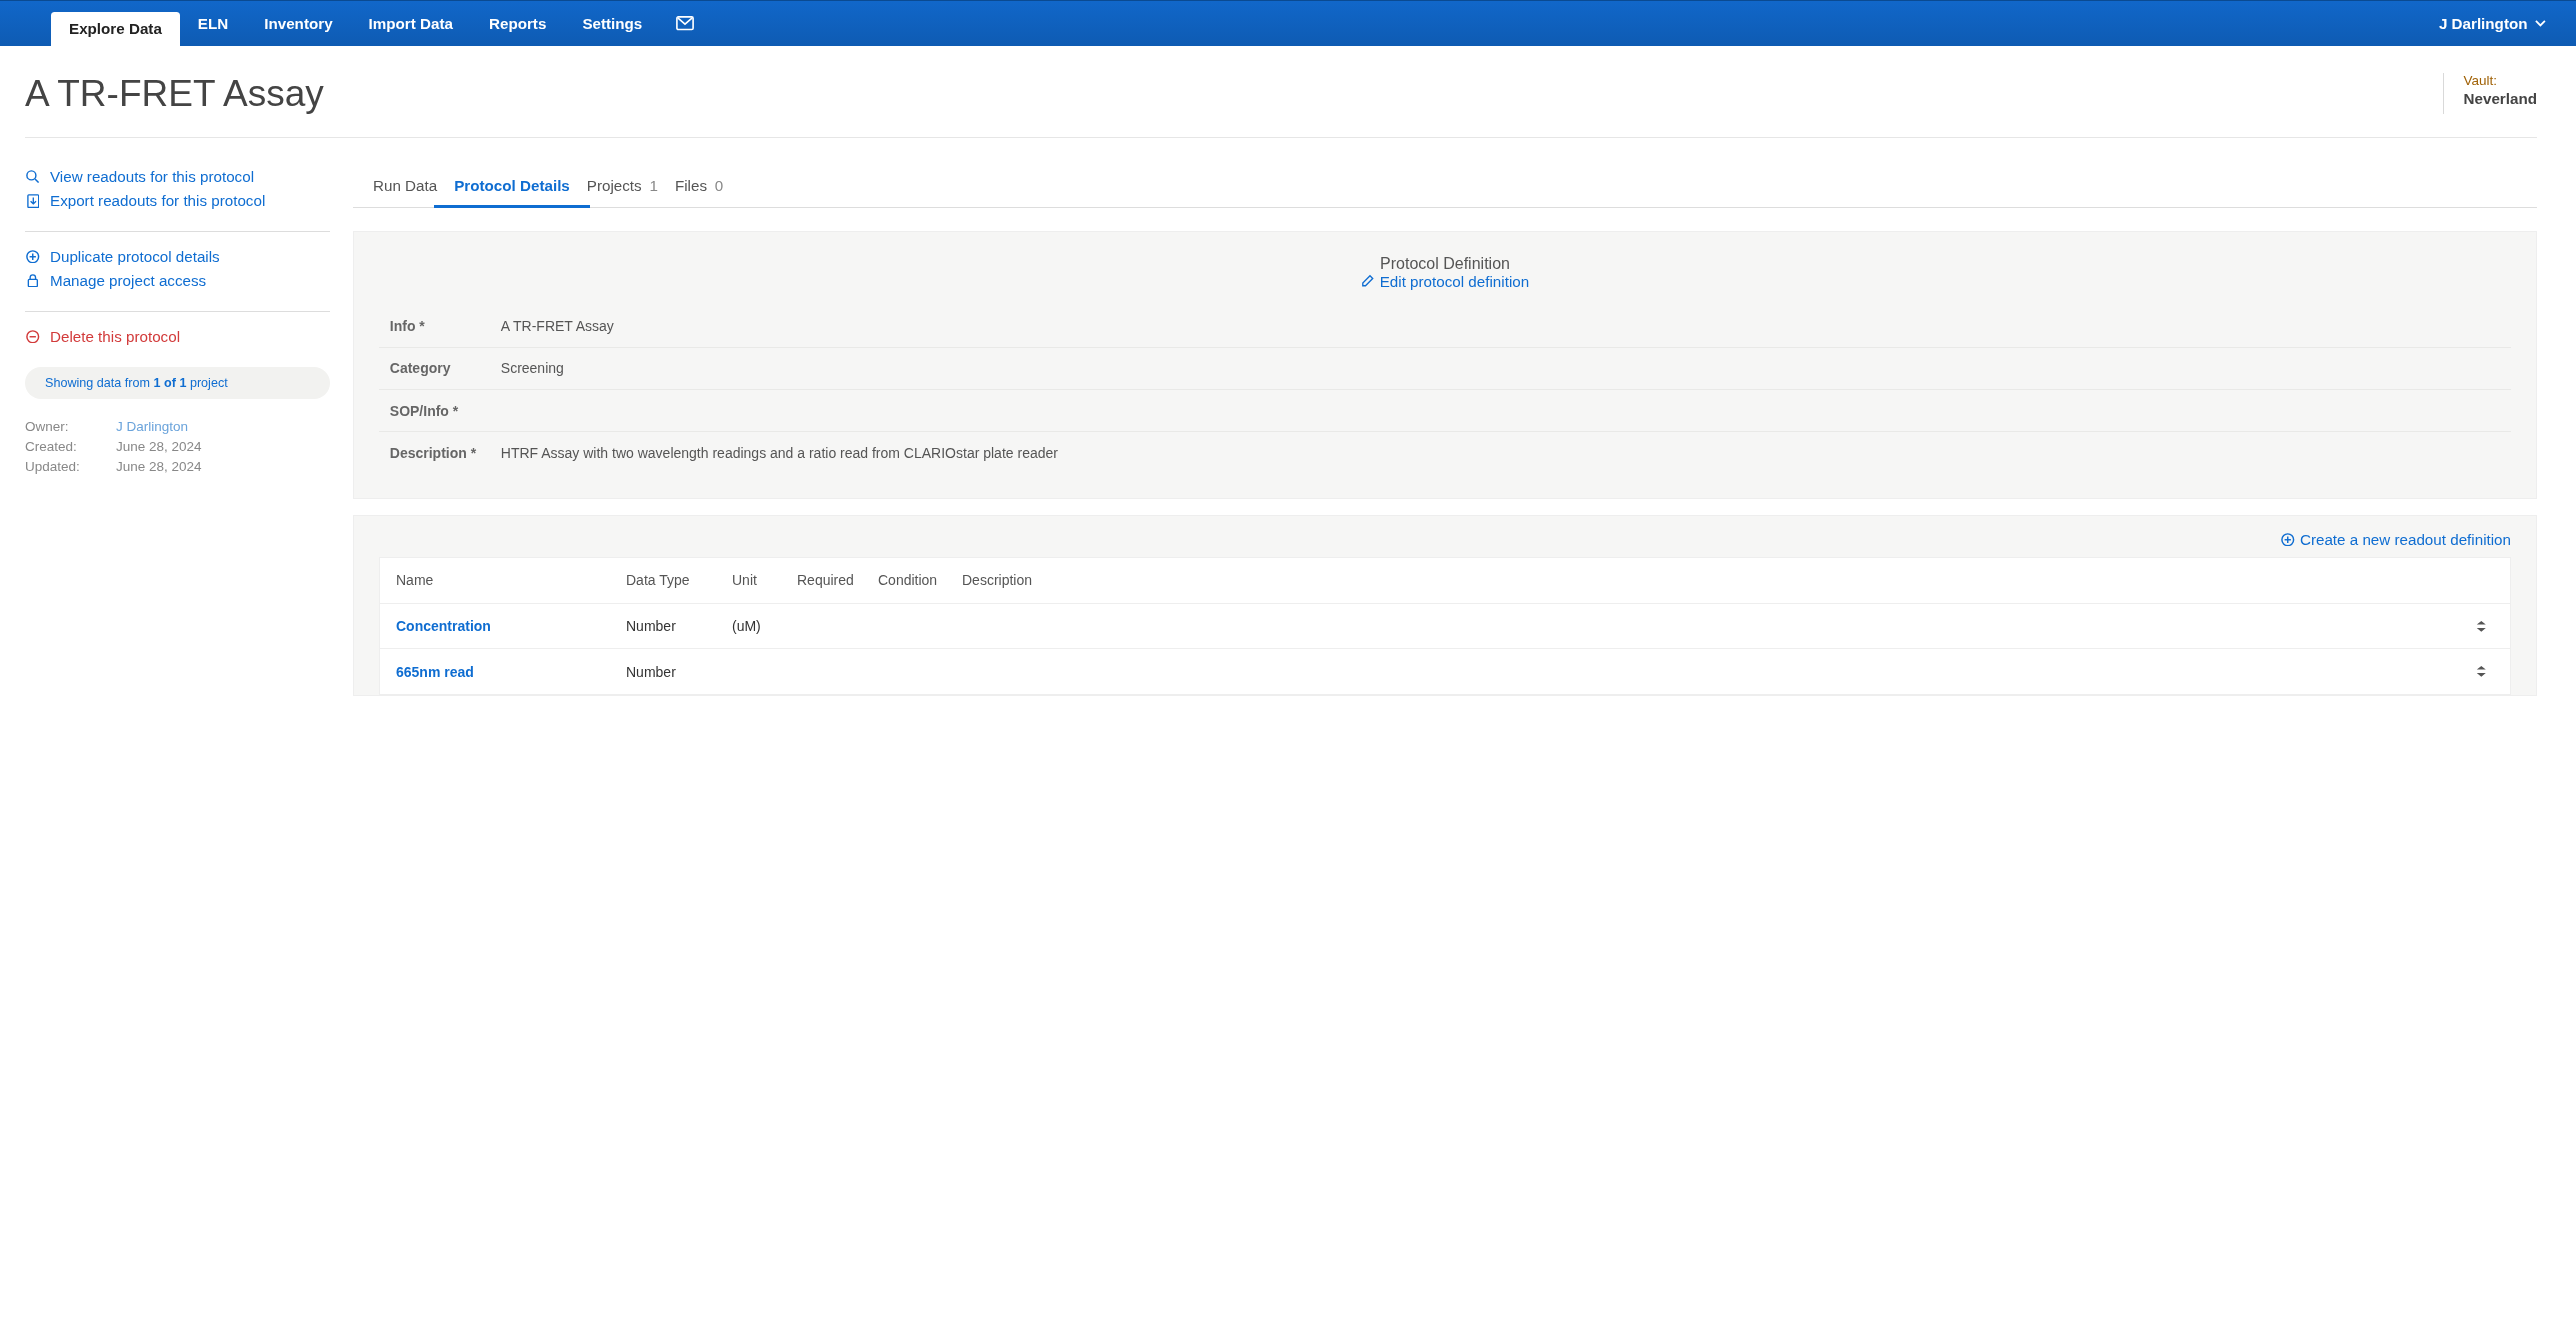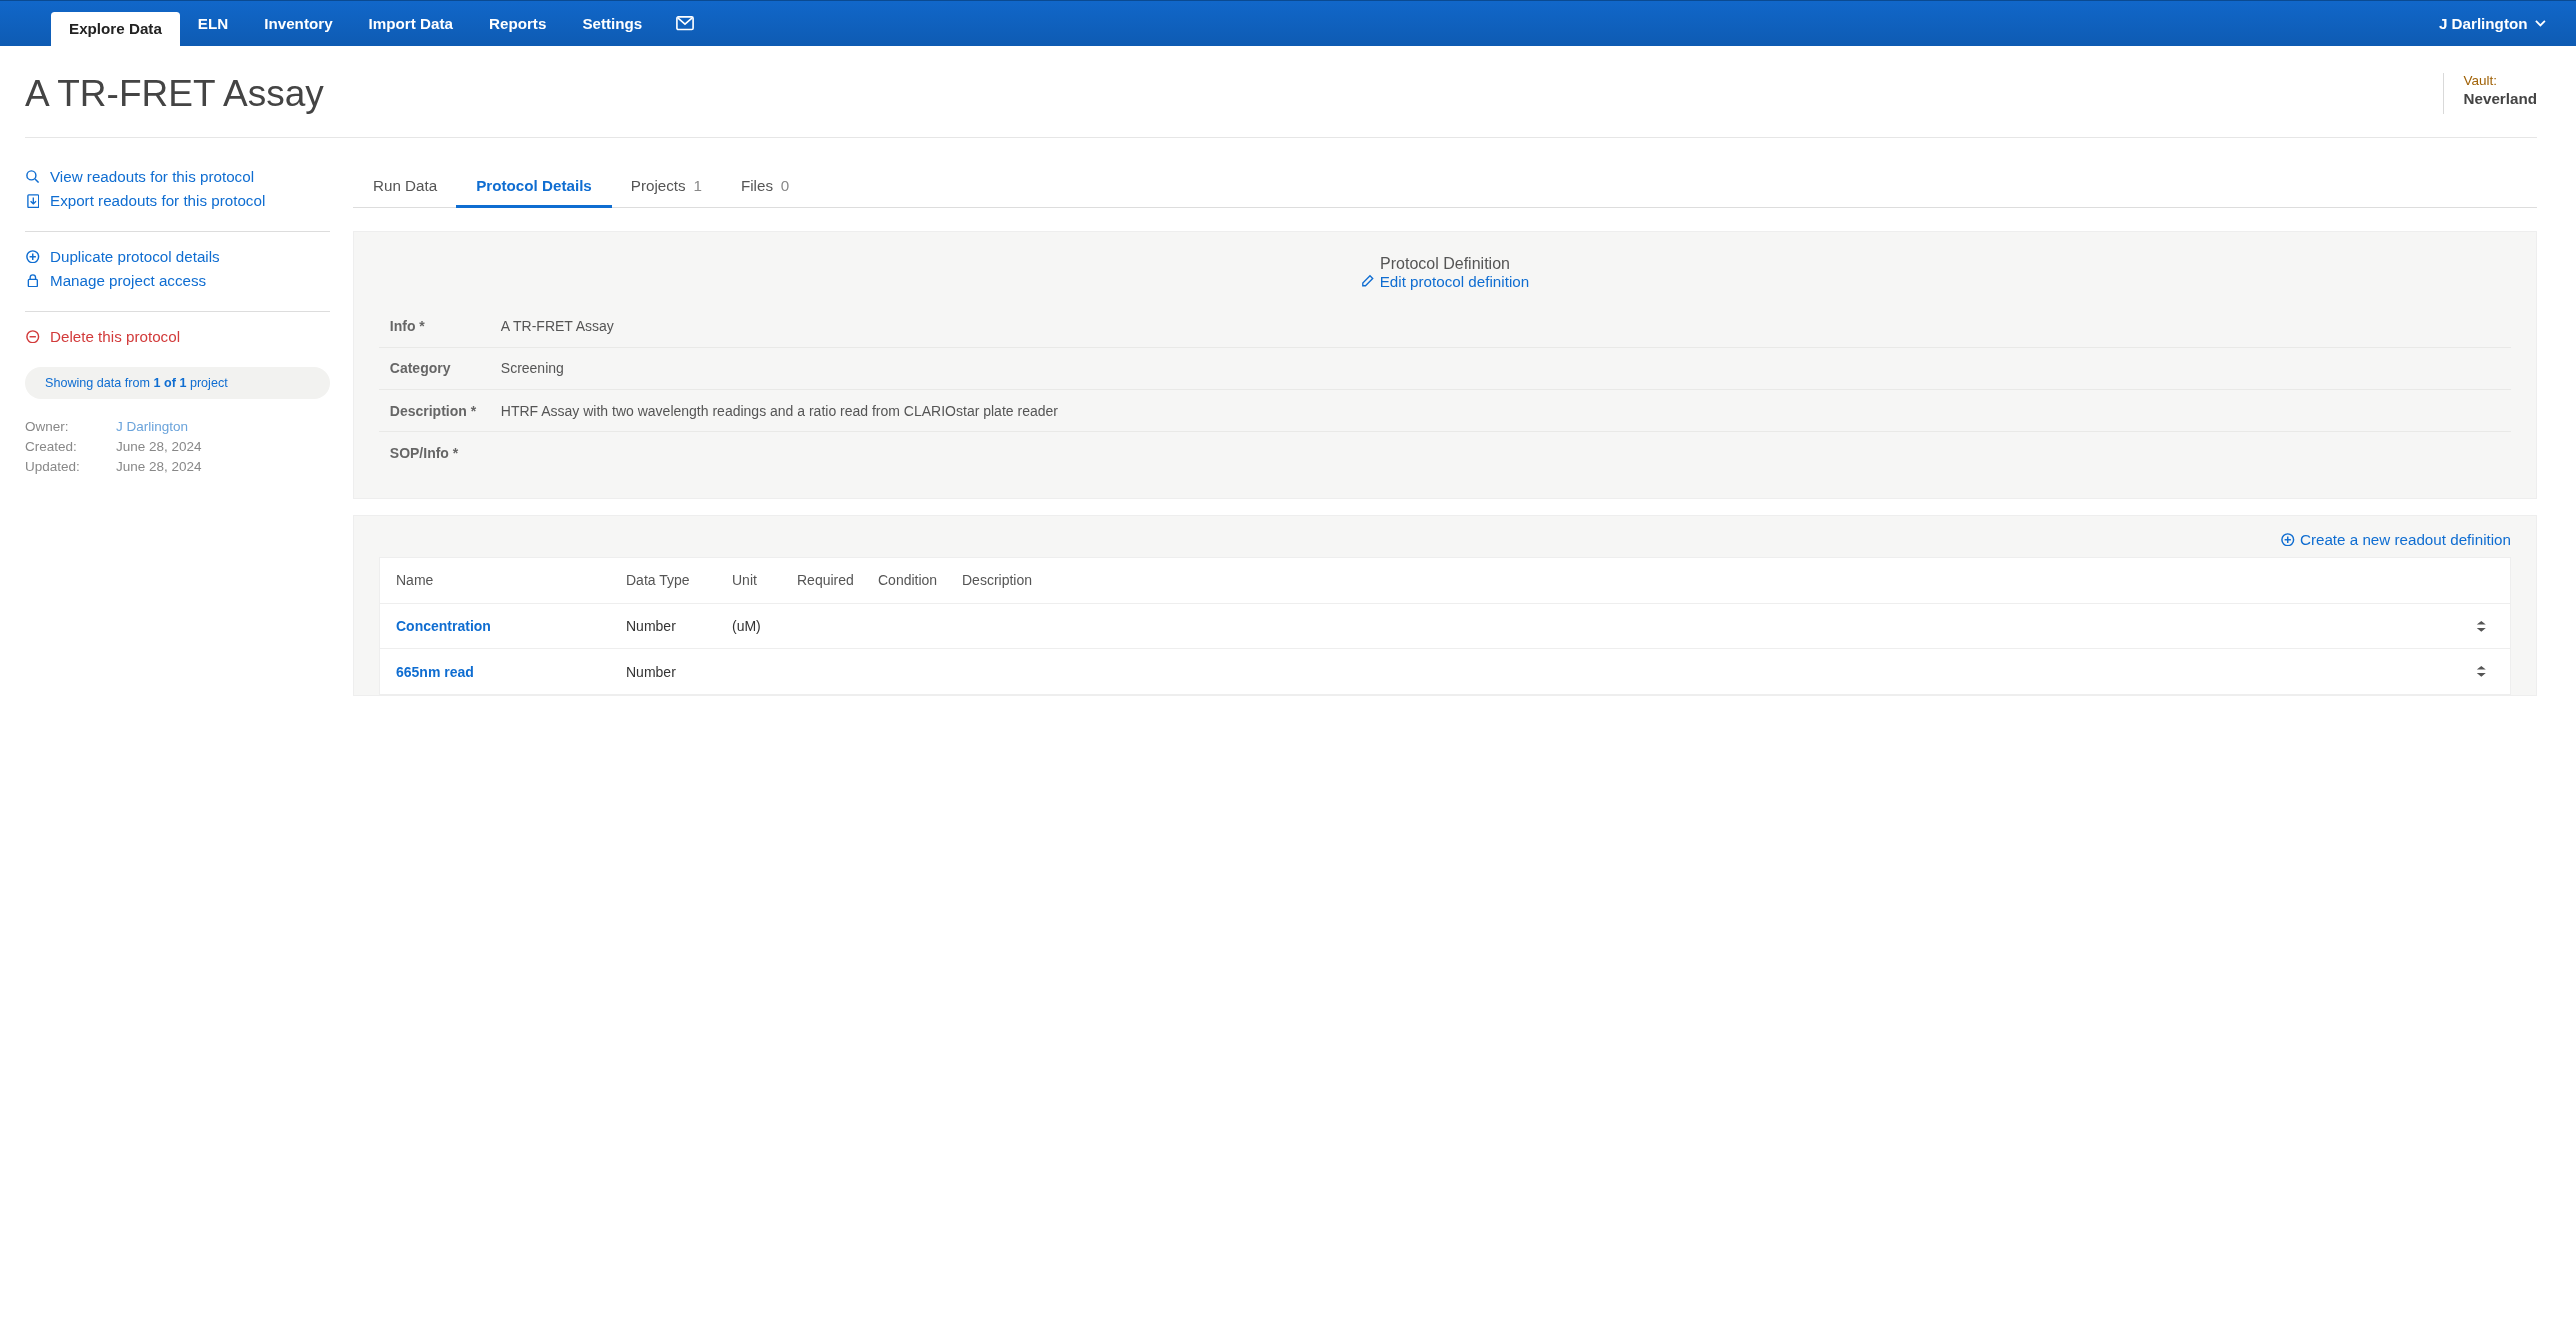--- a/index.html
+++ b/index.html
@@ -93,21 +93,21 @@
     border-radius: 16px;
   }
   .info-band b { font-weight:700; }
   
   .meta-row { display:flex; font-size:13.5px; margin-bottom:5.4px;gap:16px;}
   .meta-row .k { width:75px; color:#888; }
   .meta-row .v { color:#888; }
   .meta-row .v.link { color:#6aa3db; }
   
   .tabs {
-    display:flex; gap:39px;
+    display:flex; gap:17px;
     border-bottom:0.9px solid #ddd;
     padding: 3.6px 20px 0 20px;
   }
   .tab {
     font-size:15.2px; color:#555; padding: 9px 0 12.6px 0; cursor:pointer;
     position:relative;
   }
   .tab.active {
     color:#0f6dd1; font-weight:700;
   }
@@ -306,26 +306,26 @@
         </div>
         <div class="def-row">
           <div class="def-k">Info *</div>
           <div class="def-v">A TR-FRET Assay</div>
         </div>
         <div class="def-row">
           <div class="def-k">Category</div>
           <div class="def-v">Screening</div>
         </div>
         <div class="def-row">
+          <div class="def-k">SOP/Info *</div>
+          <div class="def-v"></div>
+        </div>
+        <div class="def-row">
           <div class="def-k">Description *</div>
           <div class="def-v">HTRF Assay with two wavelength readings and a ratio read from CLARIOstar plate reader</div>
-        </div>
-        <div class="def-row">
-          <div class="def-k">SOP/Info *</div>
-          <div class="def-v"></div>
         </div>
       </div>
 
       <div class="panel2">
         <div class="panel2-top">
           <div class="panel-action">
             <span>
               <svg width="13.5" height="13.5" viewBox="0 0 15 15" fill="none" stroke="#0f6dd1" stroke-width="1.6">
                   <circle cx="7.5" cy="7.5" r="6.5"></circle>
                   <line x1="7.5" y1="4" x2="7.5" y2="11"></line>

